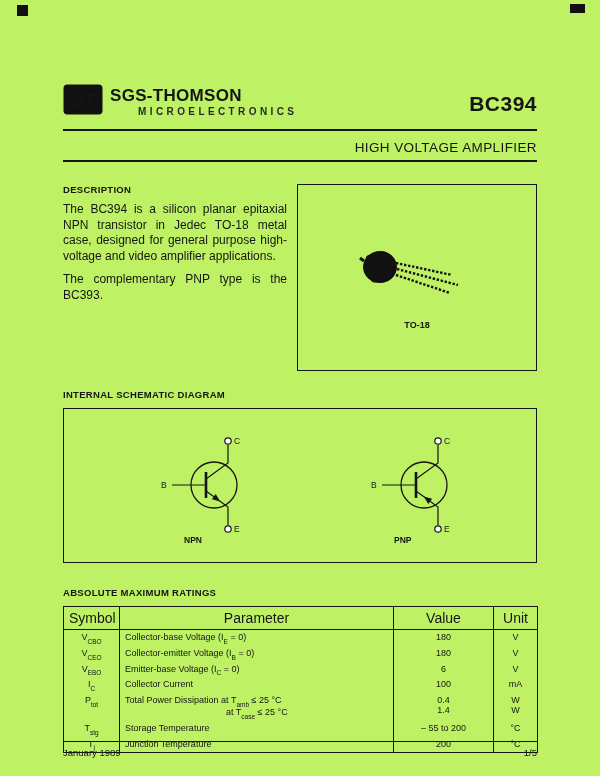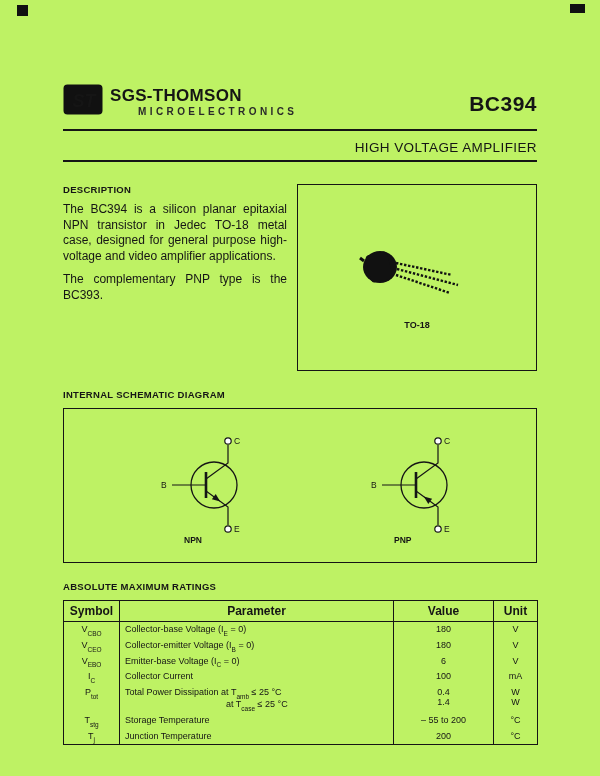--- a/index.html
+++ b/index.html
@@ -42,26 +42,26 @@
   
   .schematic { margin-top:18px; }
   .schematic .sec-heading { margin-bottom:8px; }
   .schematic-box { border:1px solid #151515; height:155px; position:relative; }
   .trans { position:absolute; top:16px; }
   .trans.npn { left:92px; }
   .trans.pnp { left:302px; }
   svg text { fill:#151515; font-family:"Liberation Sans","DejaVu Sans",sans-serif; }
 
   
-  .ratings { margin-top:18px; }
+  .ratings { margin-top:24px; }
   .ratings .sec-heading { margin-bottom:8px; }
   table.amr { width:474px; border-collapse:collapse; table-layout:fixed; border:1px solid #151515; font-size:9px; }
   table.amr th, table.amr td { border-left:1px solid #151515; padding:2px 5px; vertical-align:top; }
   table.amr th:first-child, table.amr td:first-child { border-left:none; }
-  table.amr thead th { border-bottom:1px solid #151515; font-weight:bold; text-align:center; padding:3px 5px; font-size:12px; }
+  table.amr thead th { border-bottom:1px solid #151515; font-weight:normal; text-align:center; padding:3px 5px; font-size:14px; }
   td.c-sym { text-align:center; }
   td.c-val, td.c-unit { text-align:center; }
   sub { font-size:6.5px; position:relative; top:1px; }
   .indent2 { margin-left:101px; }
 
   
   .footer { position:absolute; left:63px; right:63px; top:741px; border-top:1.5px solid #151515; padding-top:5px; display:flex; font-size:9.5px; }
   .footer .page-num { margin-left:auto; }
 </style>
 </head>
@@ -218,13 +218,17 @@
             <td class="c-sym"><span>T</span><sub>j</sub></td>
             <td><span>Junction Temperature</span></td>
             <td class="c-val">200</td>
             <td class="c-unit">°C</td>
           </tr>
         </tbody>
       </table>
     </div>
   </div>
 
+  <div class="footer">
+    <span>January 1989</span>
+    <span class="page-num">1/5</span>
+  </div>
 </div>
 
 </body></html>

